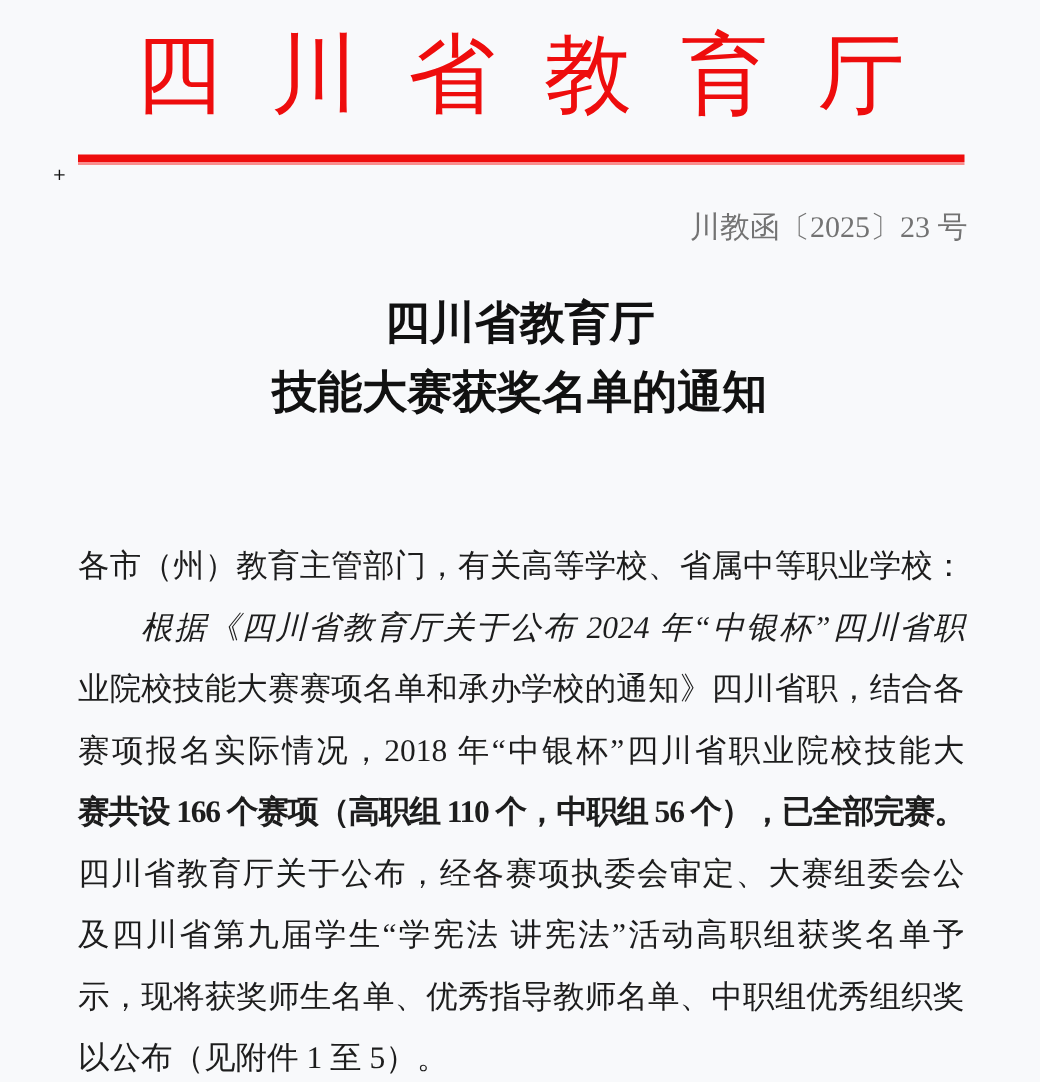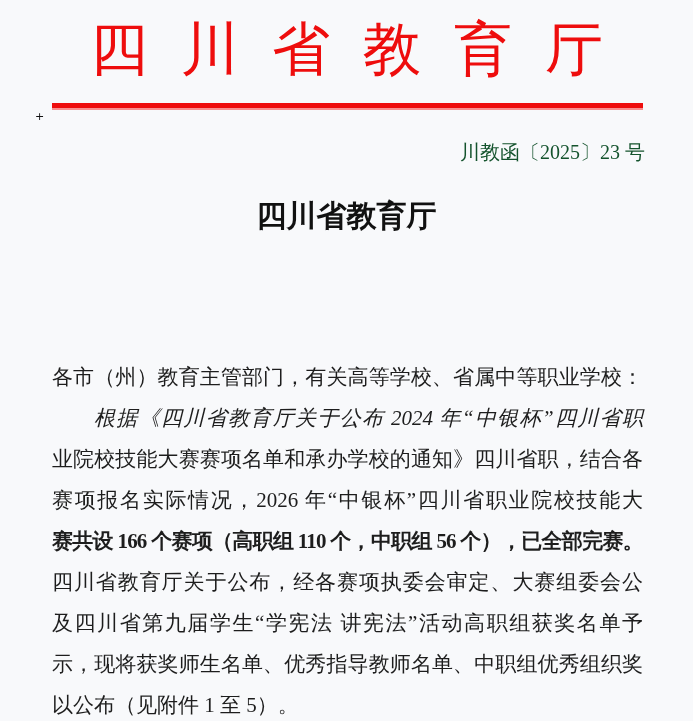--- a/index.html
+++ b/index.html
@@ -49,21 +49,21 @@
     line-height: 11px;
     color: #111;
     font-family: "DejaVu Sans", sans-serif;
   }
   .doc-number {
     position: absolute;
     top: 138px;
     right: 48px;
     font-size: 20px;
     line-height: 28px;
-    color: #14532d;
+    color: #737373;
     white-space: nowrap;
   }
   .title {
     position: absolute;
     top: 193px;
     left: 30px;
     right: 30px;
     text-align: center;
     font-size: 30px;
     line-height: 46px;
@@ -100,27 +100,28 @@
     <div class="thick"></div>
     <div class="thin"></div>
   </div>
 
   <div class="stray">+</div>
 
   <div class="doc-number">川教函〔2025〕23 号</div>
 
   <div class="title">
     <div>四川省教育厅</div>
+    <div>技能大赛获奖名单的通知</div>
   </div>
 
   <div class="body-block">
     <div class="bline stretch">各市（州）教育主管部门，有关高等学校、省属中等职业学校：</div>
     <div class="bline stretch indent">根据《四川省教育厅关于公布 2024 年“中银杯”四川省职</div>
     <div class="bline stretch">业院校技能大赛赛项名单和承办学校的通知》四川省职，结合各</div>
-    <div class="bline stretch">赛项报名实际情况，2026 年“中银杯”四川省职业院校技能大</div>
+    <div class="bline stretch">赛项报名实际情况，2018 年“中银杯”四川省职业院校技能大</div>
     <div class="bline stretch tight">赛共设 166 个赛项（高职组 110 个，中职组 56 个），已全部完赛。</div>
     <div class="bline stretch">四川省教育厅关于公布，经各赛项执委会审定、大赛组委会公</div>
     <div class="bline stretch">及四川省第九届学生“学宪法 讲宪法”活动高职组获奖名单予</div>
     <div class="bline stretch">示，现将获奖师生名单、优秀指导教师名单、中职组优秀组织奖</div>
     <div class="bline">以公布（见附件 1 至 5）。</div>
   </div>
 
 </div>
 
 </body></html>

